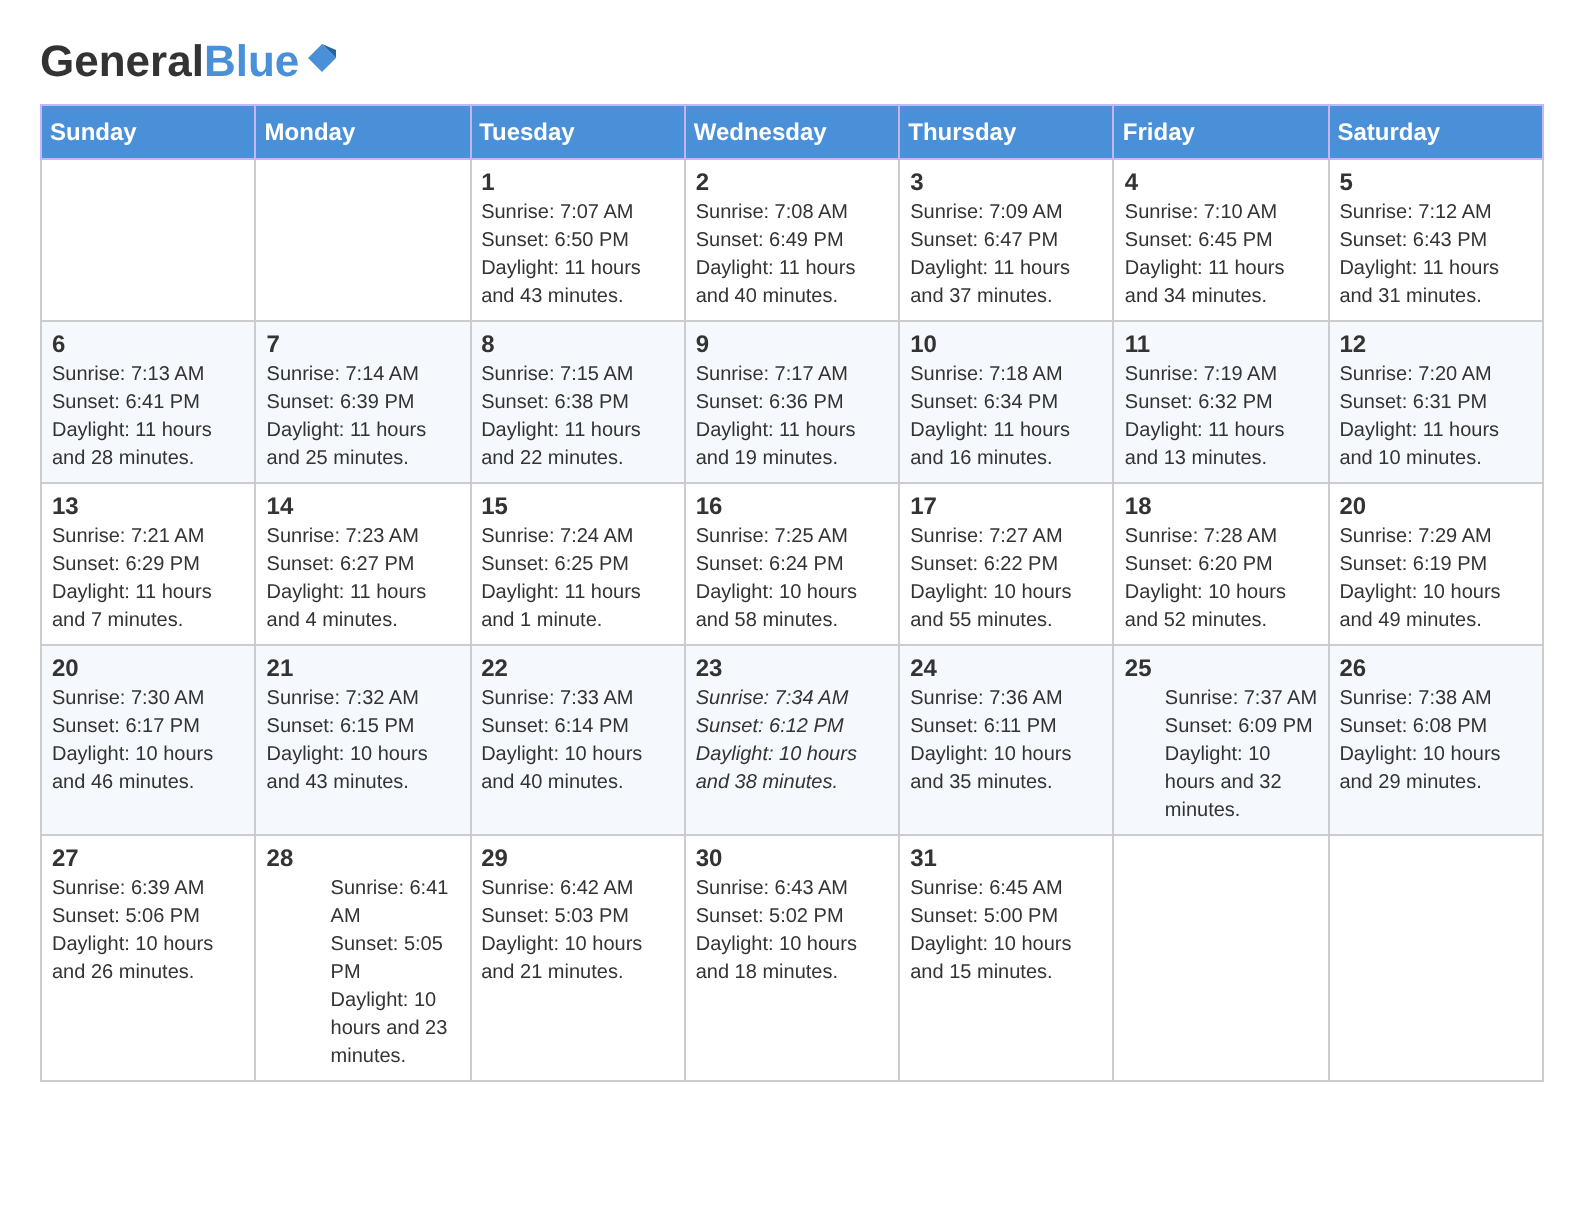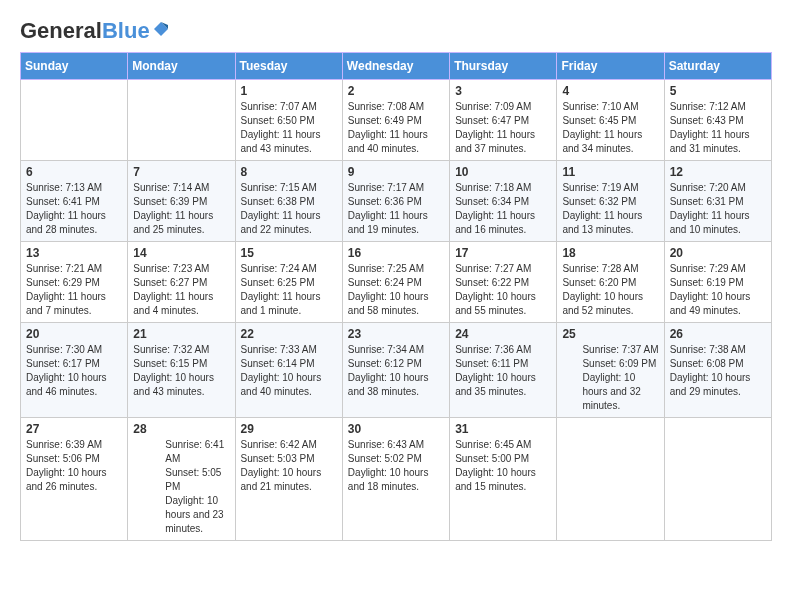--- a/index.html
+++ b/index.html
@@ -252,21 +252,21 @@
 Daylight: 10 hours and 43 minutes.</div>
         </td>
         <td>
           <div class="day-number">22</div>
           <div class="day-info" style="white-space: pre-line;">Sunrise: 7:33 AM
 Sunset: 6:14 PM
 Daylight: 10 hours and 40 minutes.</div>
         </td>
         <td>
           <div class="day-number">23</div>
-          <div class="day-info" style="white-space: pre-line;">Sunrise: 7:34 AM
+          <div class="day-info" style="white-space: pre-line; font-style: italic;">Sunrise: 7:34 AM
 Sunset: 6:12 PM
 Daylight: 10 hours and 38 minutes.</div>
         </td>
         <td>
           <div class="day-number">24</div>
           <div class="day-info" style="white-space: pre-line;">Sunrise: 7:36 AM
 Sunset: 6:11 PM
 Daylight: 10 hours and 35 minutes.</div>
         </td>
         <td>

